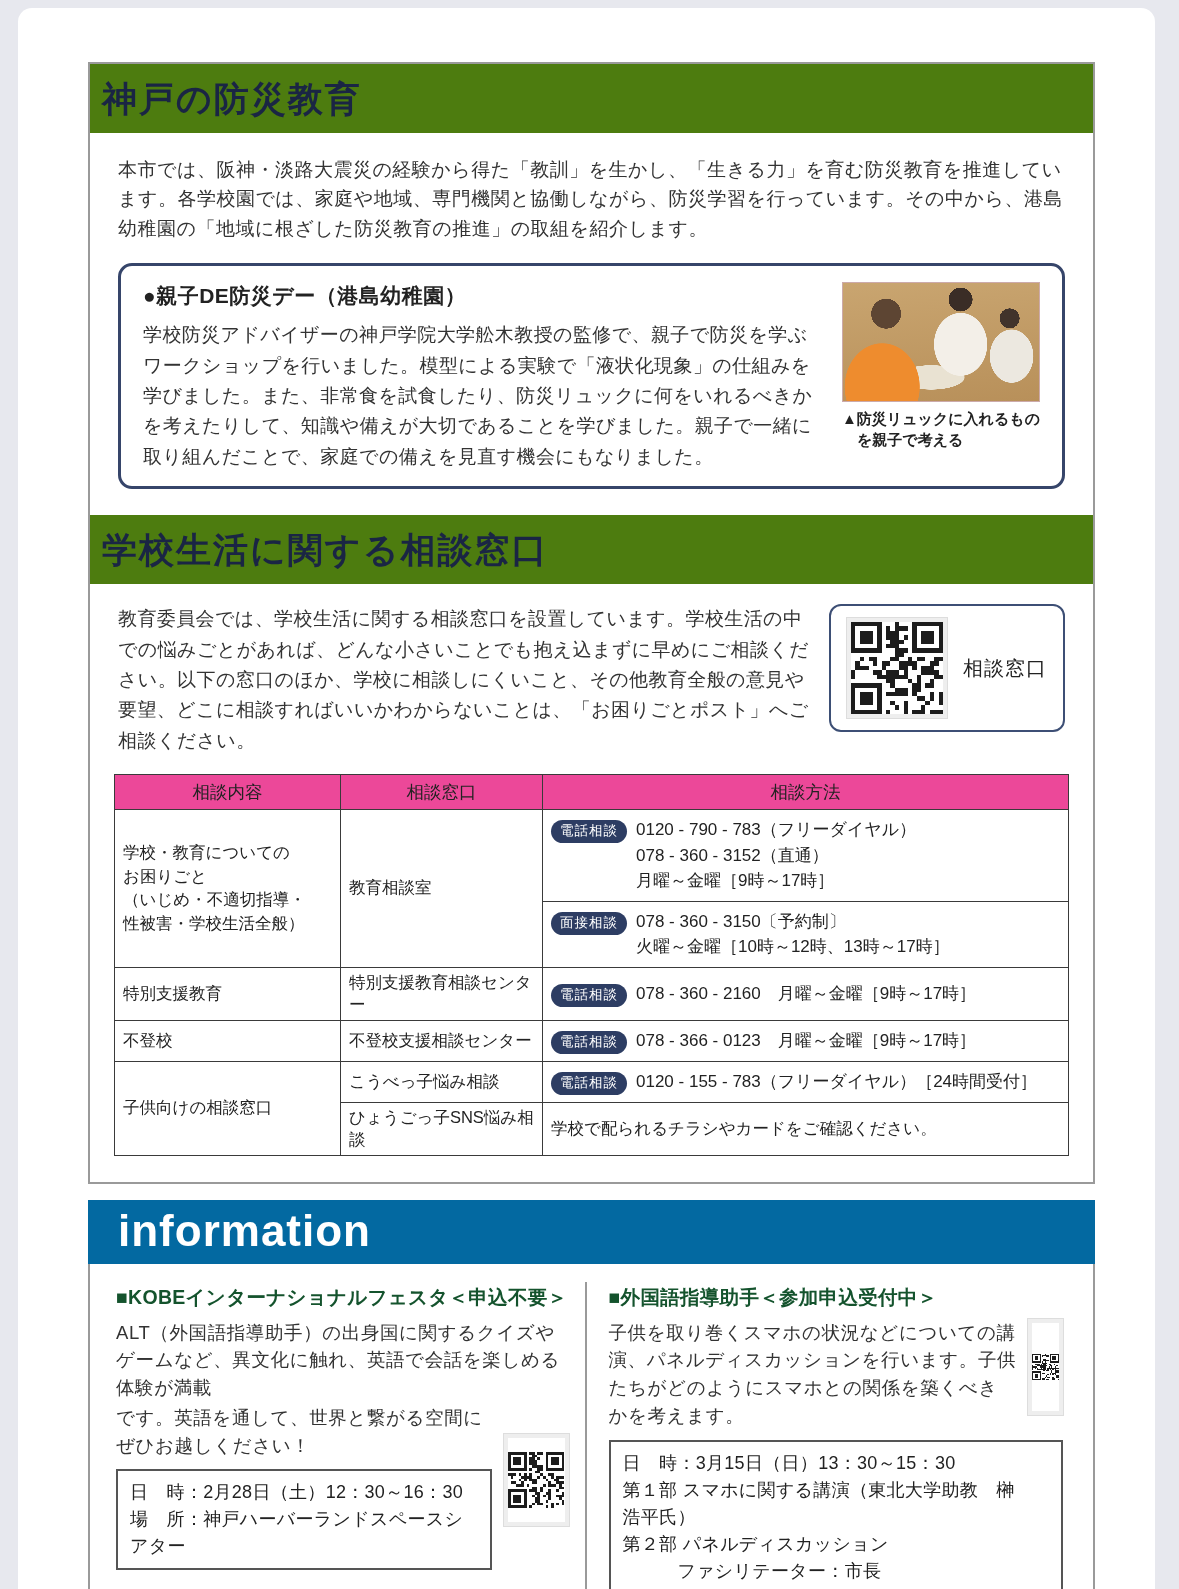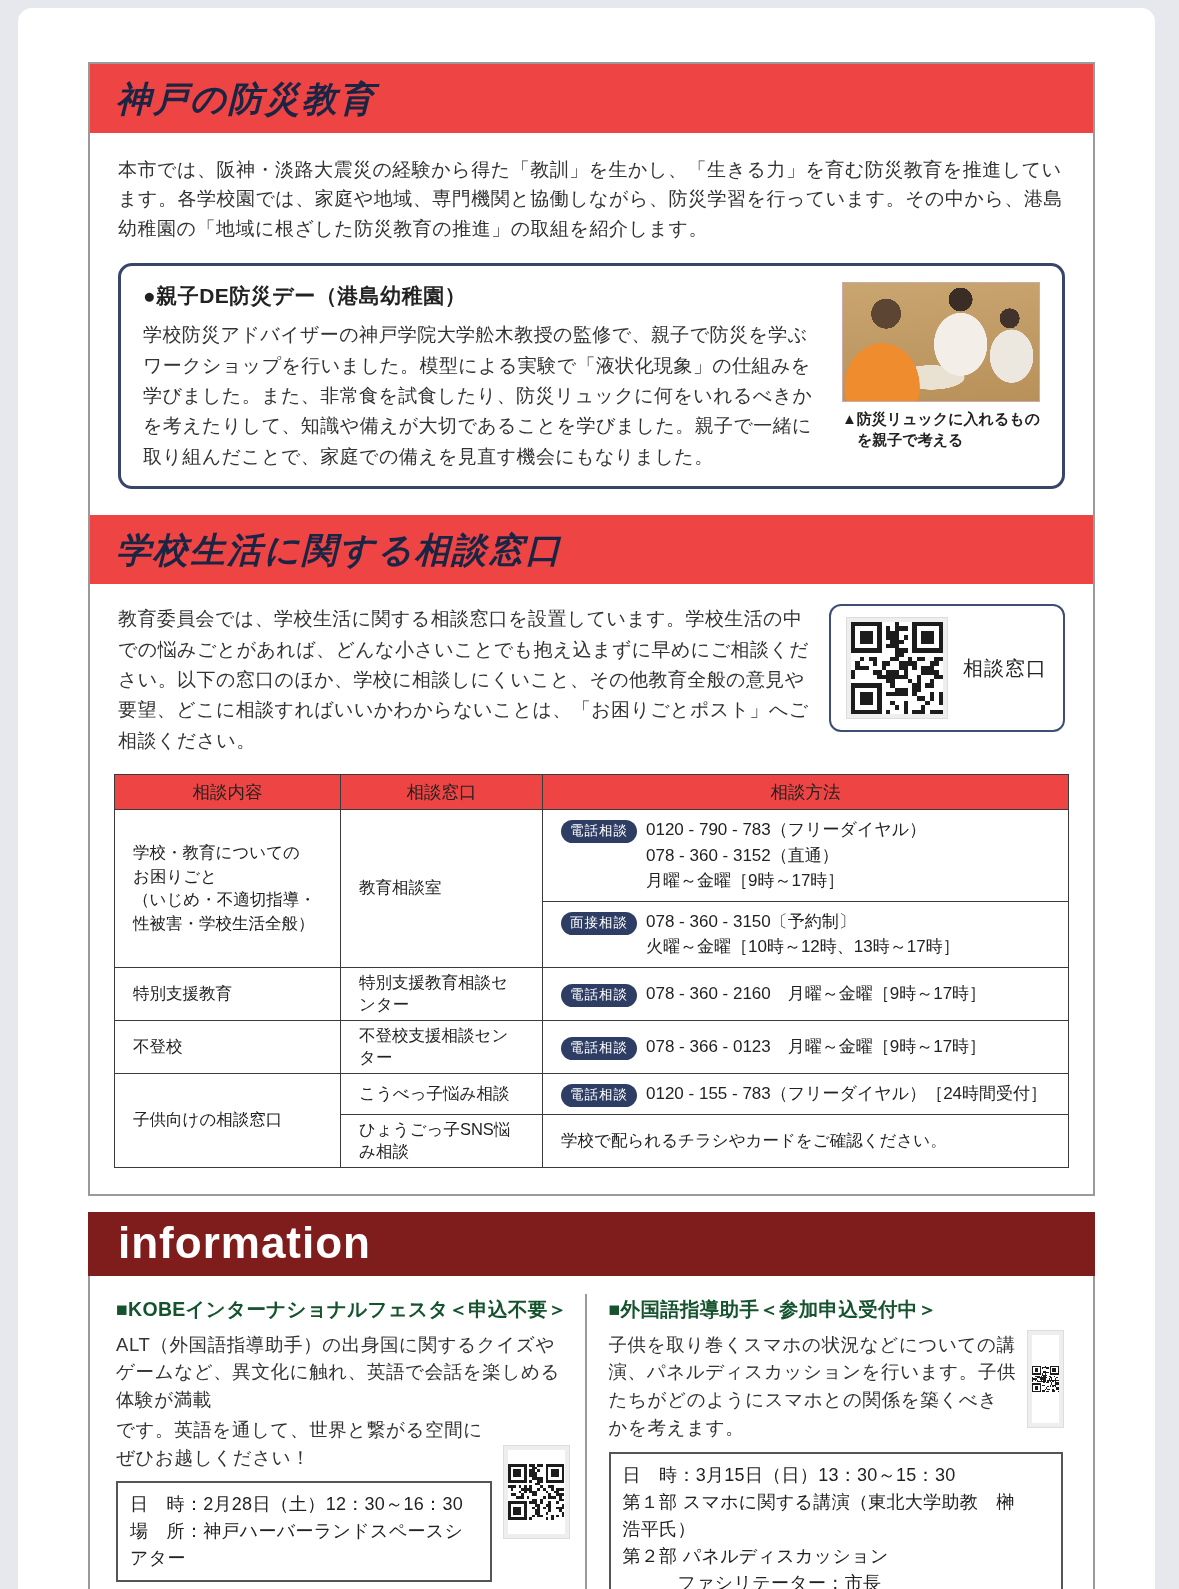--- a/index.html
+++ b/index.html
@@ -12,21 +12,21 @@
   }
   .sheet {
     margin:8px 24px 0 18px;
     background:#ffffff;
     min-height:1581px;
     border-radius:14px 14px 0 0;
     padding:54px 60px 0 70px;
   }
   
   .frame1 { border:2.5px solid #9a9a9a; background:#fff; }
-  .band { background:#ef4444; padding:12px 26px 10px 26px;font-style:italic; }
+  .band { background:#4d7c0f; padding:12px 26px 10px 12px; }
   .band h1 {
     color:#1a2544; font-size:35px; font-weight:900; letter-spacing:2px;
     font-family:"Liberation Sans","DejaVu Sans",sans-serif;
   }
   .intro { margin:22px 28px 20px 28px; font-size:19px; line-height:1.55; letter-spacing:0.5px; color:#333; }
   .feature {
     margin:4px 28px 26px 28px; border:3px solid #36456a; border-radius:14px;
     padding:16px 20px 14px 22px; overflow:hidden; background:#fff;
   }
   .photo-wrap { float:right; width:200px; margin-left:16px; }
@@ -52,34 +52,34 @@
   }
   .qr { background:#fff; border:4px solid #eee; outline:1px solid #ddd; }
   .qr svg { display:block; }
   .qr-label { font-size:20px; color:#222; letter-spacing:1px; }
   .consult-wrap p { font-size:19px; line-height:1.6; letter-spacing:0.4px; max-width:760px; color:#333; }
   
   table.consult {
     margin:6px 24px 26px 24px; border-collapse:collapse; width:calc(100% - 48px);
     font-size:16.5px; color:#222;
   }
-  table.consult th, table.consult td { border:1.6px solid #3a3a3a; padding:4px 18px; vertical-align:middle; }
-  table.consult th { background:#ef4444; font-weight:normal; font-size:17.5px; padding:5px 8px; }
+  table.consult th, table.consult td { border:1.6px solid #3a3a3a; padding:4px 8px; vertical-align:middle; }
+  table.consult th { background:#ec4899; font-weight:normal; font-size:17.5px; padding:5px 8px; }
   td.cell-pre { white-space:pre-line; line-height:1.45; }
   .method { display:flex; align-items:flex-start; gap:9px; padding:3px 0; }
   .badge {
     flex:0 0 auto; background:#2d3d63; color:#fff; font-size:13.5px;
     padding:2px 9px 3px 9px; border-radius:12px; margin-top:3px; letter-spacing:1px; white-space:nowrap;
   }
   .mlines { white-space:pre-line; line-height:1.5; font-size:17px; }
   .col-content { width:226px; }
   .col-window { width:202px; }
   
   .info-section { margin-top:16px; }
-  .info-band { background:#7f1d1d; padding:6px 0 8px 30px; }
+  .info-band { background:#0369a1; padding:6px 0 8px 30px; }
   .info-band span {
     color:#fff; font-size:44px; font-weight:900; letter-spacing:1px;
   }
   .info-body { border:2.5px solid #9a9a9a; border-top:none; display:flex; padding:18px 14px 20px 0; }
   .icol { padding:2px 16px 0 26px; }
   .icol.left { width:50%; }
   .icol.right { width:50%; border-left:2px solid #9a9a9a; padding-left:22px; }
   .icol h4 { font-size:19.5px; font-weight:bold; color:#14532d; margin-bottom:8px; letter-spacing:0.3px; }
   .icol p { font-size:18.5px; line-height:1.5; letter-spacing:0.6px; color:#333; }
   .irow { display:flex; gap:12px; align-items:flex-start; margin-top:2px; }

